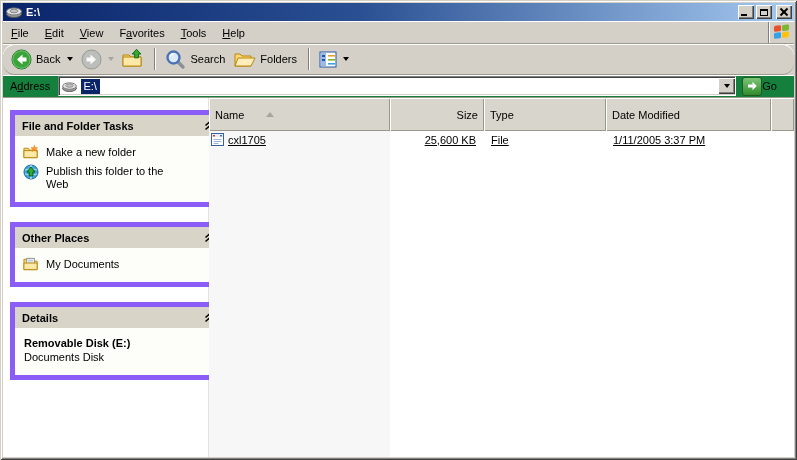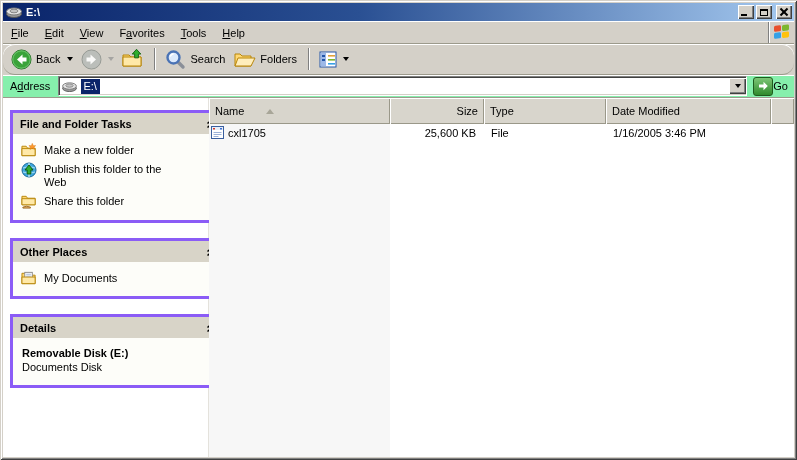--- a/index.html
+++ b/index.html
@@ -60,22 +60,22 @@
   }
   .tbtn { display:flex; align-items:center; gap:4px; padding: 2px 4px; border-radius:2px; }
   .tbtn .tlabel { padding-right: 1px; }
   .caret { width:0; height:0; border-left:3px solid transparent; border-right:3px solid transparent; border-top:4px solid #000; margin-left:2px; }
   .caret.dim { border-top-color:#9a9a9a; }
   .tsep { width:1px; height:22px; background:#808080; box-shadow: 1px 0 0 #fff; margin: 0 6px; }
   .dim { opacity: 0.9; }
 
   
   .addressbar {
-    height: 23px; flex: 0 0 23px; background: #86efac;
-    display: flex; align-items: center; padding: 0 2px 0 7px;
+    height: 23px; flex: 0 0 23px; background: #15803d;
+    display: flex; align-items: center; padding: 0 13px 0 7px;
     border-bottom: 1px solid #9c9a8c; box-shadow: inset 0 1px 0 #fff;
   }
   .addr-label { margin-right: 8px; }
   .addr-combo {
     flex: 1; height: 20px; background: #fff;
     border: 1px solid; border-color: #808080 #fff #fff #808080;
     box-shadow: inset 1px 1px 0 #404040, inset -1px -1px 0 #d4d0c8;
     display: flex; align-items: center; padding-left: 3px;
   }
   .addr-value { background:#0a246a; color:#fff; padding: 1px 3px 2px 2px; margin-left:4px; }
@@ -90,52 +90,52 @@
     background: linear-gradient(180deg,#7cc576 0%, #2f8b2d 100%);
     border: 1px solid #1e5c1e;
     display:flex; align-items:center; justify-content:center;
   }
 
   
   .content { flex: 1; display: flex; background: #fff; overflow: hidden; }
 
   
   .sidebar { width: 206px; flex: 0 0 206px; background: #fff; padding: 12px 0 0 7px; border-right: 1px solid #e4e2dc; }
-  .panel { width: 216px; border: 3px solid #8b5cf6; background: #fdfdf9; margin-bottom: 15px; }
+  .panel { width: 216px; border: 5px solid #8b5cf6; background: #fdfdf9; margin-bottom: 15px; }
   .panel-hdr {
     height: 21px; background: #d8d4c8; display: flex; align-items: center;
     padding: 0 7px; font-weight: bold;
   }
   .panel-hdr .chev { margin-left: auto; }
   .panel-body { padding: 7px 4px 8px 6px; }
   .task-item { display: flex; align-items: flex-start; gap: 7px; padding: 3px 2px; cursor: pointer; }
   .task-item .ticon { flex: 0 0 16px; margin-top: -1px; }
   .task-item .tlbl { line-height: 13px; max-width: 142px; }
   .details-body { padding: 9px 8px 12px 9px; }
   .details-heading { font-weight: bold; }
   .details-line { margin-top: 2px; }
   .details-line.spaced { margin-top: 9px; }
 
   
   .listarea { flex: 1; position: relative; background: #fff; overflow: hidden; }
   .colshade { position: absolute; left: 0; top: 17px; width: 181px; bottom: 0; background: #f7f7f7; }
-  .list-hdr { position: relative; display: flex; height: 26px; }
+  .list-hdr { position: relative; display: flex; height: 33px; }
   .hcell {
     background: #d8d5cc; display: flex; align-items: center; padding: 0 6px;
     box-shadow: inset 1px 1px 0 #ffffff, inset -1px -1px 0 #9a9889;
     white-space: nowrap; overflow: hidden;
   }
   .hcell.c-name { width: 181px; }
   .hcell.c-size { width: 94px; justify-content: flex-end; }
   .hcell.c-type { width: 122px; }
   .hcell.c-date { width: 165px; }
   .hcell.c-fill { flex: 1; }
   .sort-up { width:0; height:0; border-left:4px solid transparent; border-right:4px solid transparent; border-bottom:5px solid #a8a698; margin-left: 22px; }
   .file-row { position: relative; display: flex; height: 17px; align-items: center; }
-  .cell { white-space: nowrap; overflow: hidden; }
+  .cell { white-space: nowrap; overflow: hidden; text-decoration: underline; }
   .cell.c-name { width: 181px; display: flex; align-items: center; gap: 4px; padding-left: 2px; }
   .cell.c-size { width: 94px; text-align: right; padding-right: 8px; }
   .cell.c-type { width: 122px; padding-left: 7px; }
   .cell.c-date { width: 165px; padding-left: 7px; }
 
   u { text-decoration: underline; }
 </style>
 </head>
 <body>
 
@@ -292,28 +292,20 @@
             <span class="tlbl">Make a new folder</span>
           </div>
           <div class="task-item">
             <svg class="ticon" width="16" height="16" viewBox="0 0 16 16">
               <circle cx="8" cy="8" r="7" fill="#3fa7dd" stroke="#1a6a9c"></circle>
               <path d="M2 6 Q8 3 14 6 M2 10 Q8 13 14 10 M8 1 Q5 8 8 15 M8 1 Q11 8 8 15" stroke="#bfe6f7" stroke-width="0.8" fill="none"></path>
               <path d="M8 3 L12 8 L9.8 8 L9.8 12 L6.2 12 L6.2 8 L4 8 Z" fill="#2fae2f" stroke="#0f5c0f"></path>
             </svg>
             <span class="tlbl">Publish this folder to the Web</span>
           </div>
-          <div class="task-item">
-            <svg class="ticon" width="17" height="15" viewBox="0 0 17 15">
-              <path d="M1 2 L1 11 L15 11 L15 4 L7 4 L5.5 2 Z" fill="#ffd873" stroke="#b8860b"></path>
-              <path d="M1 4.5 L15 4.5 L15 11 L1 11 Z" fill="#ffe9a8" stroke="#b8860b"></path>
-              <path d="M2 13.5 Q6 11.5 10 13.5 L10 14.5 L2 14.5 Z" fill="#e8b06a" stroke="#9c6b24"></path>
-            </svg>
-            <span class="tlbl">Share this folder</span>
-          </div>
         </div>
       </div>
 
       <div class="panel">
         <div class="panel-hdr">
           <span>Other Places</span>
           <svg class="chev" width="10" height="10" viewBox="0 0 10 10">
             <path d="M1.5 4.5 L5 1.5 L8.5 4.5" fill="none" stroke="#000" stroke-width="1.6"></path>
             <path d="M1.5 8.5 L5 5.5 L8.5 8.5" fill="none" stroke="#000" stroke-width="1.6"></path>
           </svg>
@@ -375,18 +367,18 @@
             <rect x="2" y="2" width="2" height="1.5" fill="#d23a2a"></rect>
             <rect x="9" y="2" width="2" height="1.5" fill="#3a6fd2"></rect>
             <rect x="2.5" y="6" width="8" height="1" fill="#9cb2d8"></rect>
             <rect x="2.5" y="8" width="8" height="1" fill="#9cb2d8"></rect>
             <rect x="2.5" y="10" width="5" height="1" fill="#9cb2d8"></rect>
           </svg>
           <span>cxl1705</span>
         </div>
         <div class="cell c-size">25,600 KB</div>
         <div class="cell c-type">File</div>
-        <div class="cell c-date">1/16/2005 3:46 PM</div>
+        <div class="cell c-date">1/11/2005 3:37 PM</div>
       </div>
     </div>
 
   </div>
 </div>
 
 </body></html>

